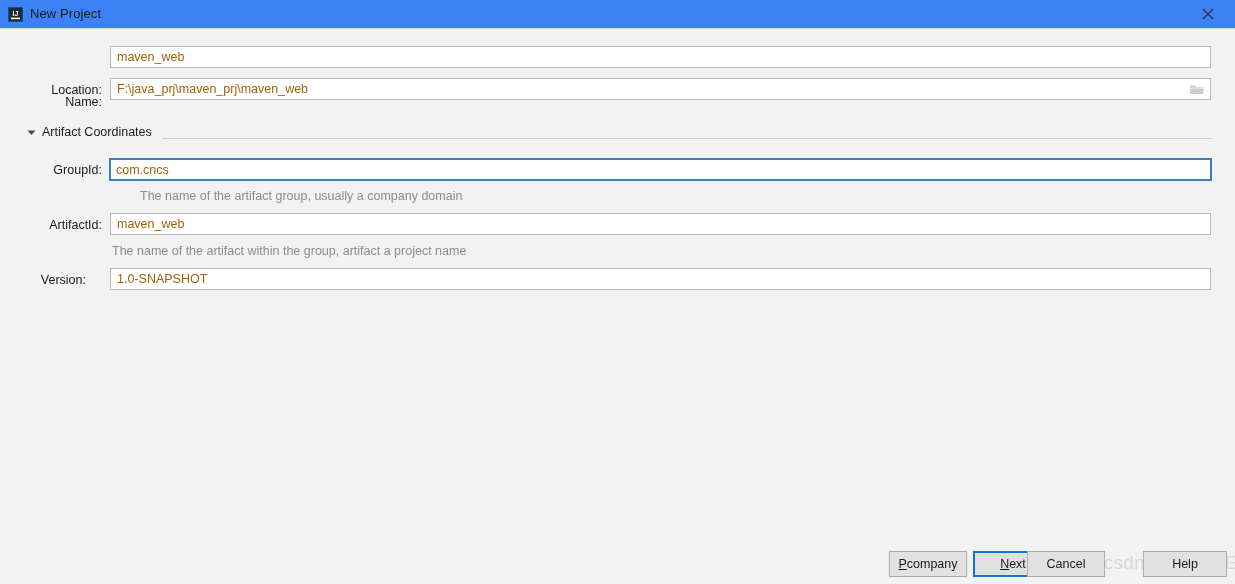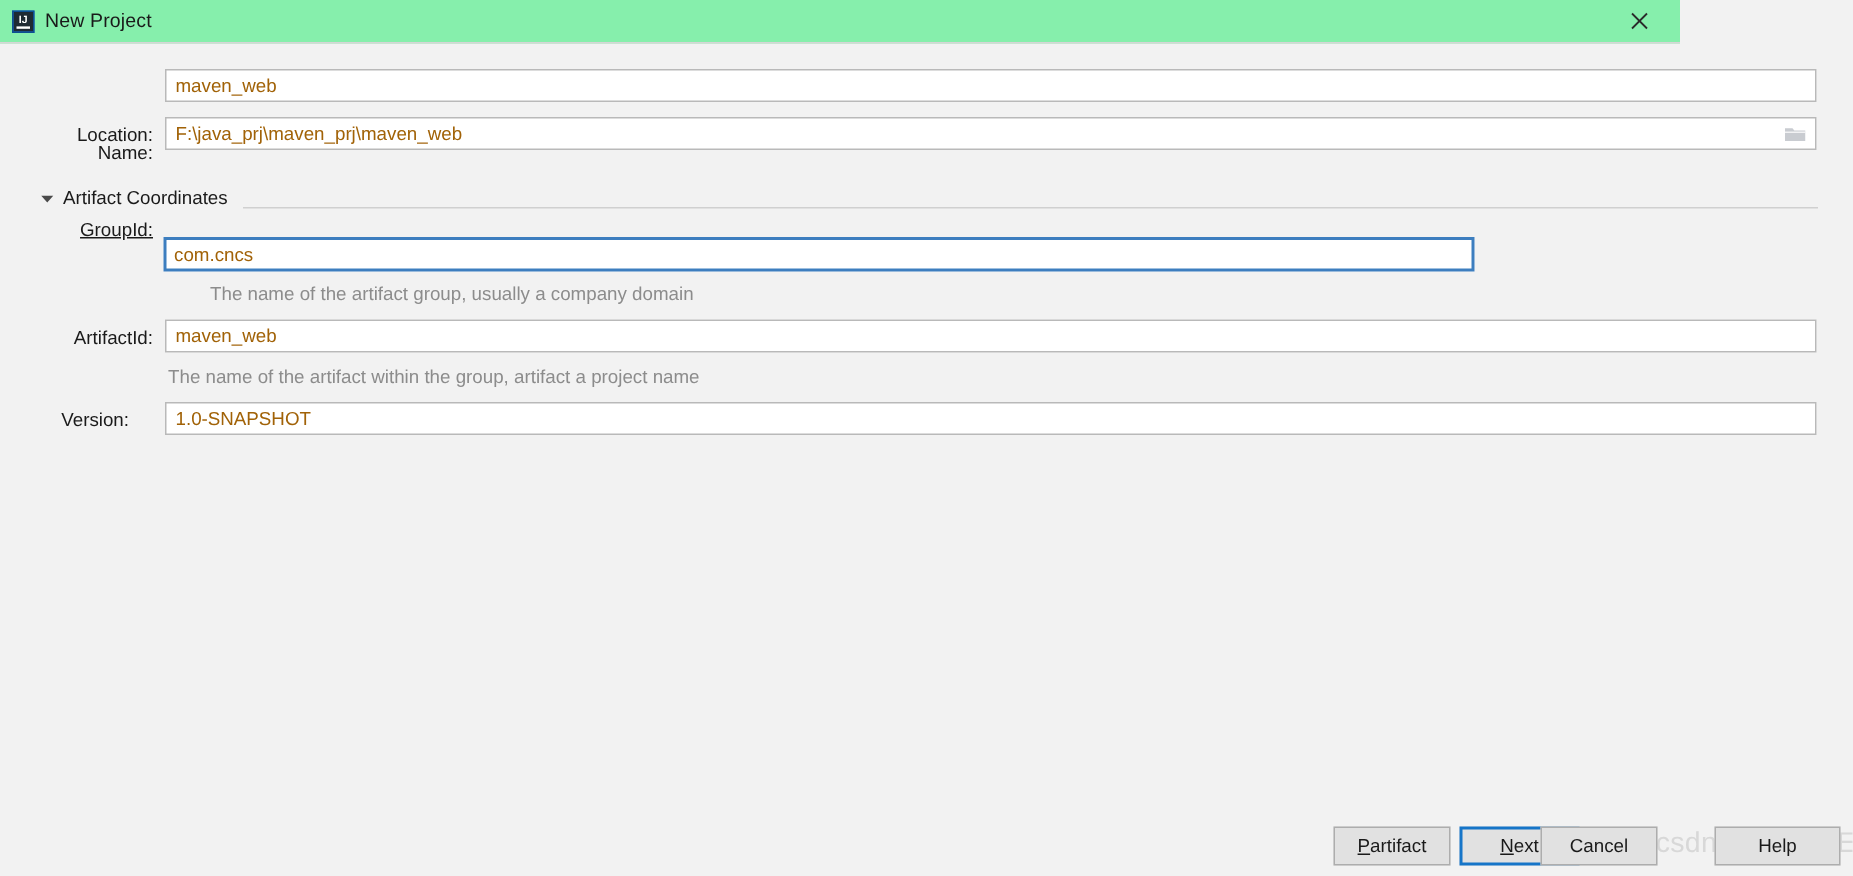--- a/index.html
+++ b/index.html
@@ -15,23 +15,23 @@
     color: #1a1a1a;
     overflow: hidden;
     position: relative;
     -webkit-font-smoothing: antialiased;
   }
 
   
   .titlebar {
     position: absolute;
     left: 0; top: 0;
-    width: 1120px;
+    width: 1235px;
     height: 29px;
-    background: #86efac;
+    background: #3b82f6;
     border-bottom: 1px solid #d6d6d6;
     box-sizing: border-box;
   }
   .title-icon {
     position: absolute;
     left: 8px; top: 7px;
     width: 15px; height: 15px;
     background: #1f6fc4;
     border: 1px solid #0d4f92;
     box-sizing: border-box;
@@ -204,41 +204,41 @@
 <div class="section-header">
   <span class="section-arrow">
     <svg width="9" height="7" viewBox="0 0 9 7">
       <path d="M0.5 1.5 L8.5 1.5 L4.5 6 Z" fill="#4a4a4a"></path>
     </svg>
   </span>
   <span class="section-title">Artifact Coordinates</span>
   <span class="section-rule"></span>
 </div>
 
-<div class="form-label" style="left:24px; top:146px; width:78px;text-decoration:underline;">GroupId:</div>
-
-<input class="txt-input focused" type="text" style="left: 109px; top: 158px; width: 874px; height: 23px;" value="com.cncs">
+<div class="form-label" style="left:24px; top:163px; width:78px;">GroupId:</div>
+
+<input class="txt-input focused" type="text" style="left: 109px; top: 158px; width: 1103px; height: 23px;" value="com.cncs">
 
 <div class="hint" style="left:112px; top:189px;margin-left:28px;">The name of the artifact group, usually a company domain</div>
 
 <div class="form-label" style="left:24px; top:218px; width:78px;">ArtifactId:</div>
 
 <input class="txt-input" type="text" style="left: 110px; top: 213px; width: 1101px; height: 22px;" value="maven_web">
 
 <div class="hint" style="left:112px; top:244px;">The name of the artifact within the group, artifact a project name</div>
 
 <div class="form-label" style="left:8px; top:273px; width:78px;">Version:</div>
 
 <input class="txt-input" type="text" style="left: 110px; top: 268px; width: 1101px; height: 22px;" value="1.0-SNAPSHOT">
 
 <div class="watermark">https://blog.csdn.net/Ur1_Eyes</div>
 
 <div class="btn" style="left:889px; top:551px; width:78px;">
   <span class="mnem">P</span>
-    <span>artifact</span>
+    <span>company</span>
 </div>
 
 <div class="btn default-focus" style="left:973px; top:551px; width:80px;">
   <span class="mnem">N</span>
     <span>ext</span>
 </div>
 
 <div class="btn" style="left:1027px; top:551px; width:78px;">
   <span>Cancel</span>
 </div>

